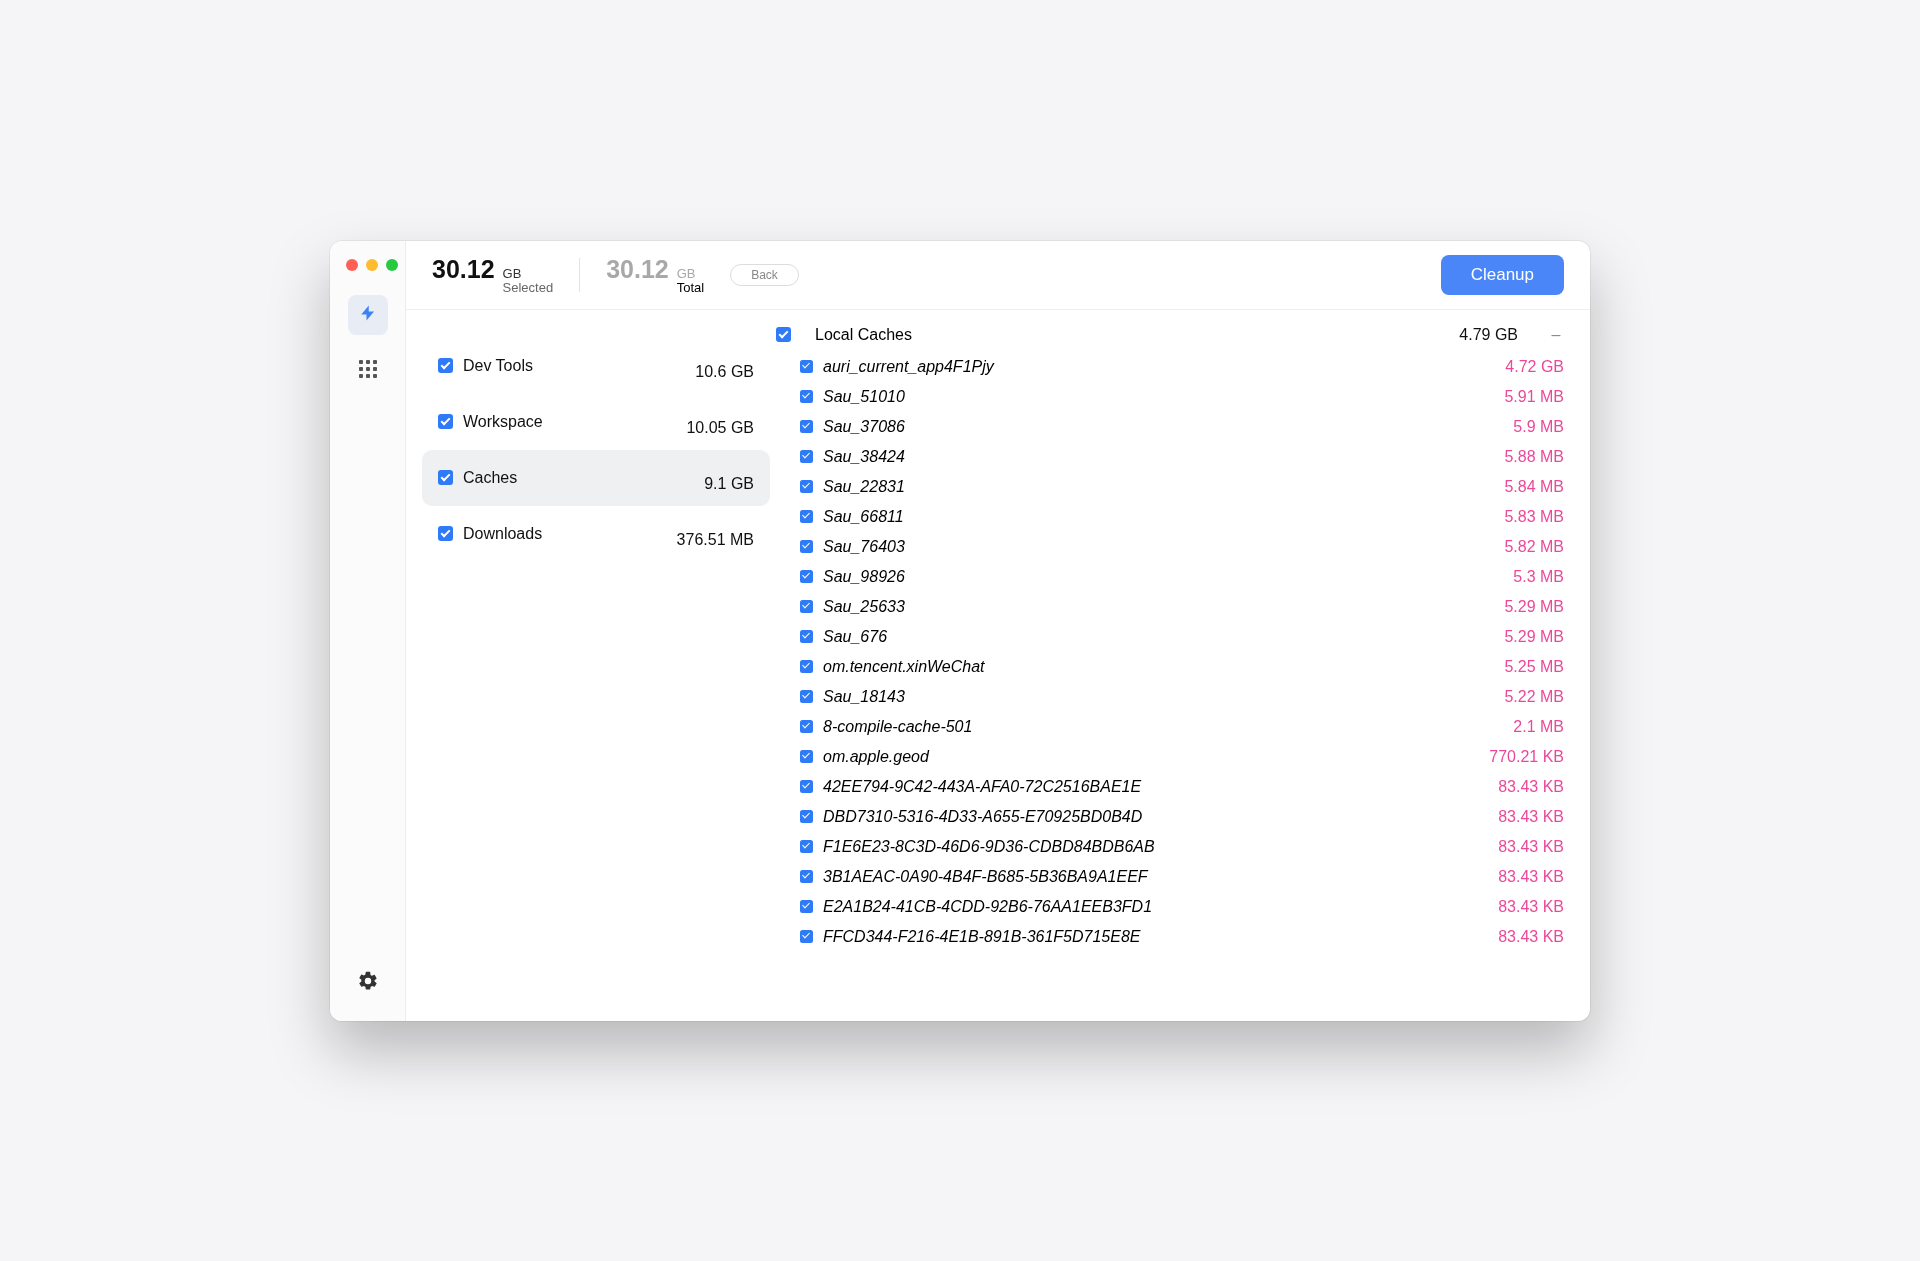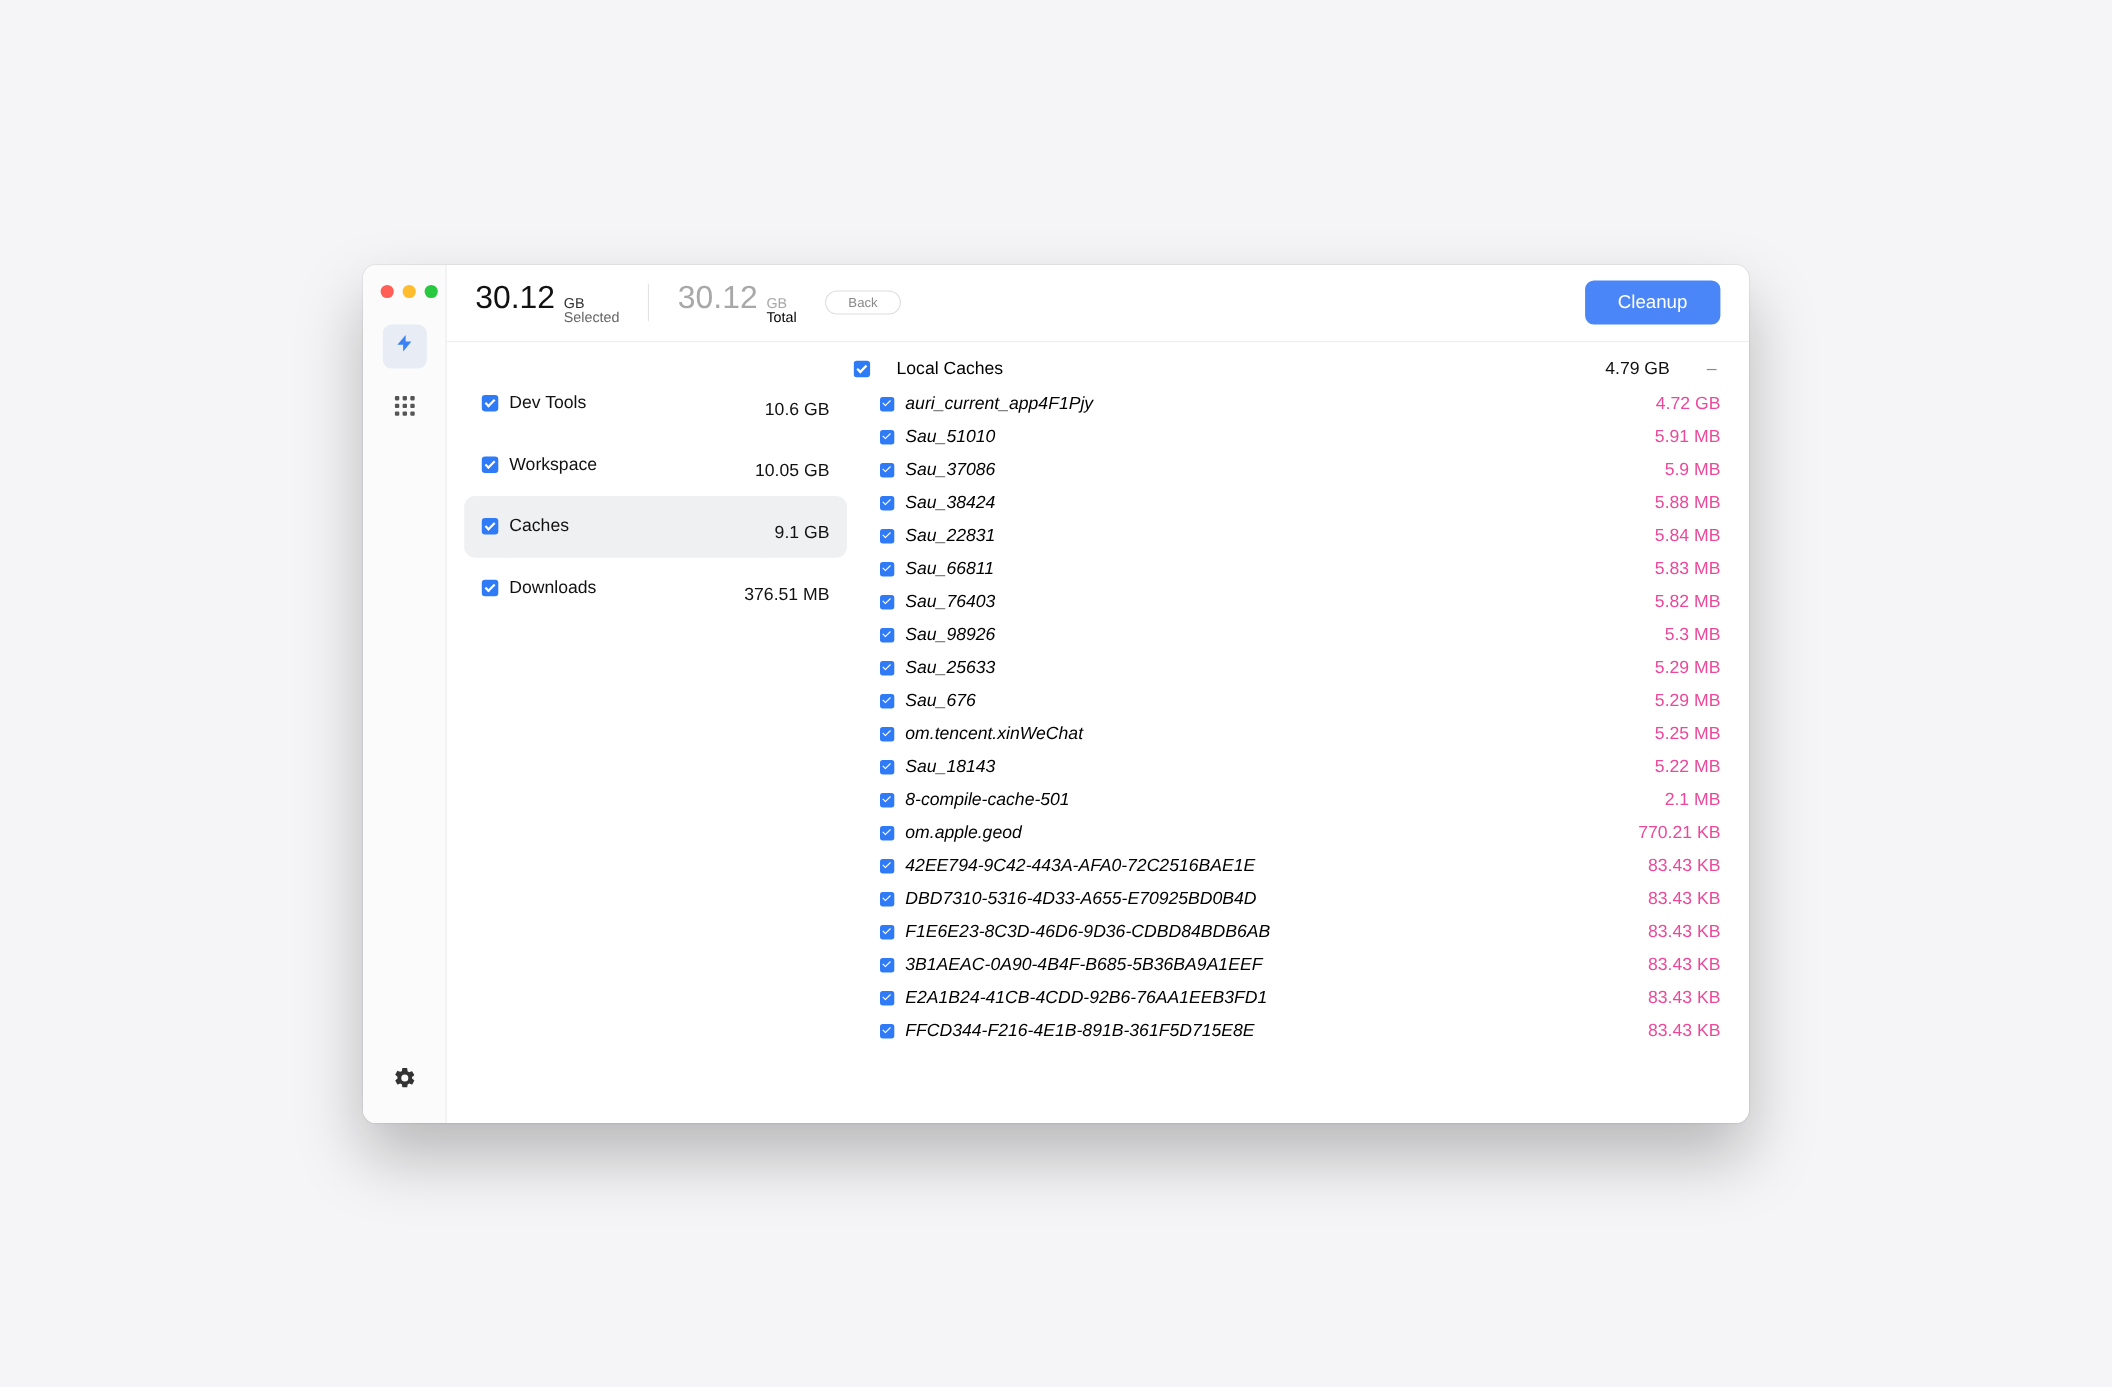--- a/index.html
+++ b/index.html
@@ -55,21 +55,21 @@
     margin-top: auto; margin-bottom: 18px; cursor: pointer; color: #444;
   }
   .content { flex: 1; display: flex; flex-direction: column; }
   .header {
     display: flex; align-items: center;
     padding: 14px 26px;
     border-bottom: 1px solid #eee;
     gap: 26px;
   }
   .stat { display: flex; align-items: baseline; gap: 8px; }
-  .stat .num { font-size: 29px; font-weight: 400; color: #111; }
+  .stat .num { font-size: 25px; font-weight: 700; color: #111; }
   .stat.dim .num { color: #a8a8a8; }
   .stat .unit-block { display: flex; flex-direction: column; line-height: 1.05; }
   .stat .unit { font-size: 13px; color: #333; }
   .stat.dim .unit { color: #a8a8a8; }
   .stat .label { font-size: 13px; color: #666; }
   .stat.dim .label { color: #000000; }
   .divider { width: 1px; height: 34px; background: #e3e3e3; }
   .back-btn {
     border: 1px solid #ddd; border-radius: 18px;
     padding: 3px 20px; font-size: 12px; color: #888; background: #fff;

